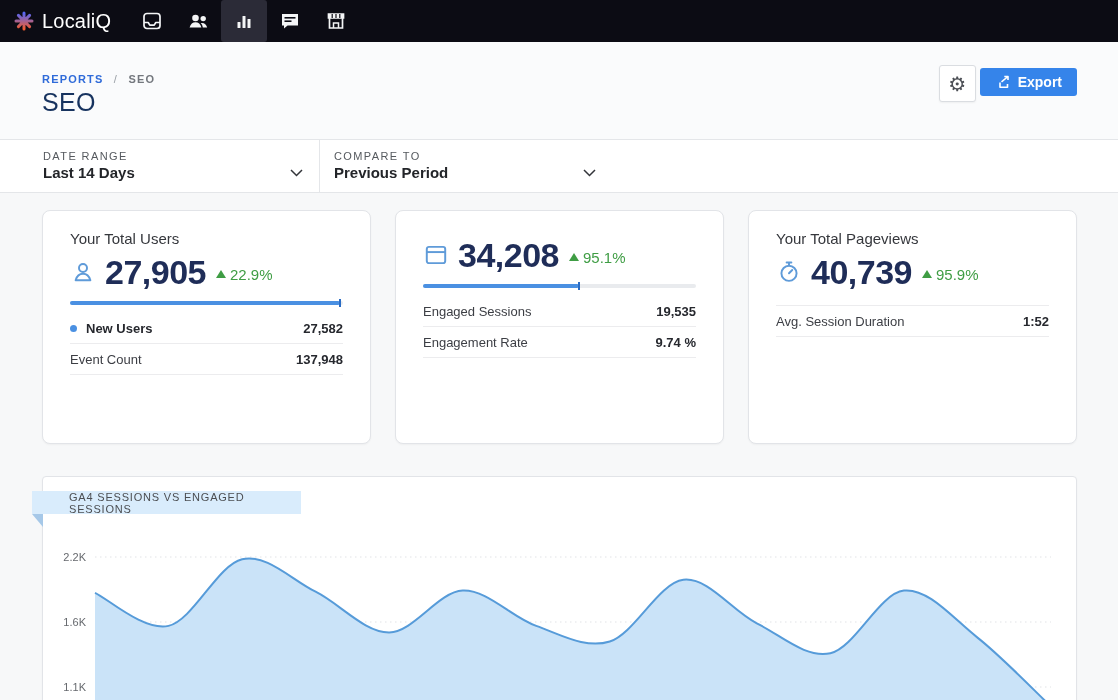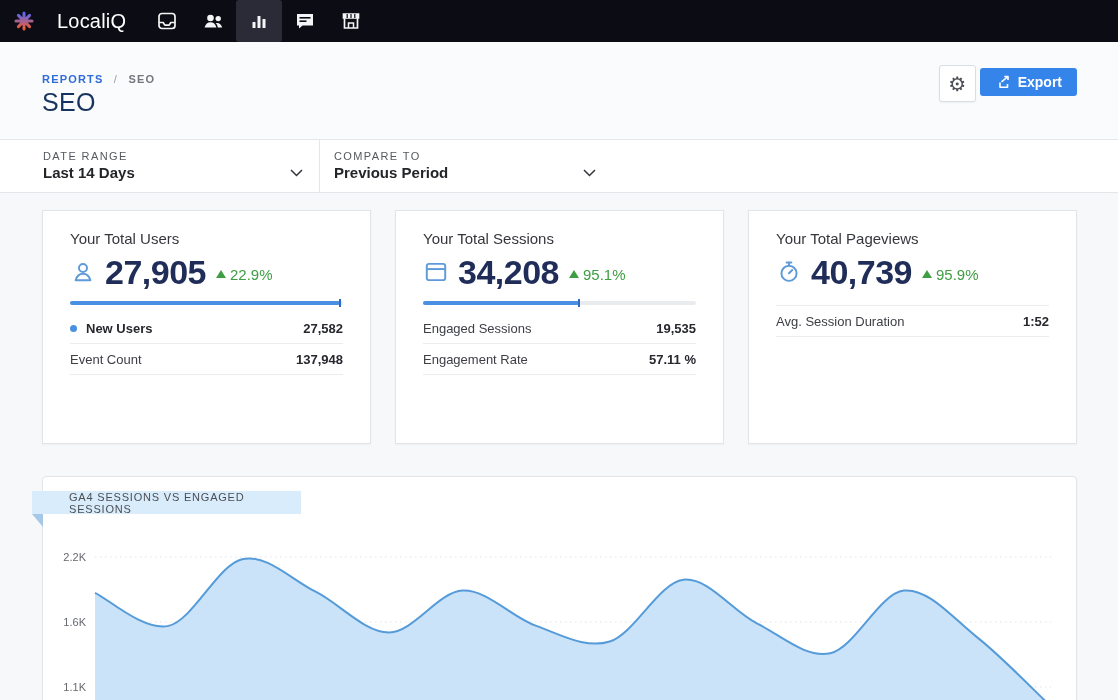--- a/index.html
+++ b/index.html
@@ -10,21 +10,21 @@
     font-family:"Liberation Sans", sans-serif;
     color:#2b2d33;
   }
 
   
   .topnav {
     position:absolute; top:0; left:0; width:1118px; height:42px;
     background:#0c0c14; display:flex; align-items:center; padding-left:13px;
   }
   .brand { display:flex; align-items:center; gap:7px; margin-right:18px; cursor:pointer; }
-  .brand-text { color:#fff; font-size:20px; font-weight:500; letter-spacing:.2px;margin-left:15px; }
+  .brand-text { color:#fff; font-size:20px; font-weight:500; letter-spacing:.2px; }
   .nav-item {
     width:46px; height:42px; display:flex; align-items:center; justify-content:center;
     cursor:pointer;
   }
   .nav-item.active { background:#2b2b37; border-radius:3px; }
   .nav-item svg { display:block; }
 
   
   .page-header { position:absolute; top:42px; left:0; width:1118px; height:97px; background:#fafbfc; }
   .breadcrumb { position:absolute; top:31px; left:42px; font-size:11px; letter-spacing:1.2px; font-weight:bold; }
@@ -55,21 +55,21 @@
   .filter-label { position:absolute; top:10px; font-size:11px; letter-spacing:1.4px; color:#55595e; }
   .filter-value { position:absolute; top:24px; font-size:15px; font-weight:bold; color:#232529; }
   .g1 .filter-label, .g1 .filter-value { left:43px; }
   .g2 .filter-label, .g2 .filter-value { left:14px; }
   .chev { position:absolute; top:23px; }
   .g1 .chev { right:16px; } .g2 .chev { right:16px; }
 
   
   .cards { position:absolute; top:210px; left:42px; display:flex; gap:24px; }
   .card {
-    width:329px; height:234px; background:#fff; border:1px solid #e2e4e8; border-radius:0;
+    width:329px; height:234px; background:#fff; border:1px solid #e2e4e8; border-radius:8px;
     box-shadow:0 1px 2px rgba(0,0,0,.04); padding:19px 27px 0 27px;
   }
   .card-title { font-size:15px; color:#35373c; }
   .metric-line { display:flex; align-items:center; margin-top:8px; height:34px; }
   .metric-icon { margin-right:9px; display:flex; }
   .metric-value { font-size:34px; font-weight:700; color:#1f2d58; letter-spacing:-.5px; }
   .metric-change { display:flex; align-items:center; margin-left:10px; margin-top:4px; }
   .arrow-up { width:0; height:0; border-left:5px solid transparent; border-right:5px solid transparent; border-bottom:8px solid #3f9d44; margin-right:4px; }
   .change-pct { font-size:15px; color:#3f9d44; }
   .progress { margin-top:12px; height:4px; background:#e9ebee; border-radius:2px; position:relative; }
@@ -245,21 +245,20 @@
         <span class="val">27,582</span>
       </div>
       <div class="mrow">
         <span class="lbl">Event Count</span>
         <span class="val">137,948</span>
       </div>
     </div>
   </section>
 
   <section class="card">
-    <div class="card-title">Your Total Sessions</div>
     <div class="metric-line">
       <span class="metric-icon">
         <svg width="26" height="26" viewBox="0 0 24 24" fill="none" stroke="#5f9bd9" stroke-width="1.8">
           <rect x="3.5" y="4.5" width="17" height="15" rx="2"></rect>
           <path d="M3.5 9.3h17"></path>
         </svg>
       </span>
       <span class="metric-value">34,208</span>
       <span class="metric-change">
         <span class="arrow-up"></span>
@@ -269,21 +268,21 @@
     <div class="progress">
       <div class="bar-fill" style="width: 57.1%;"></div>
     </div>
     <div class="rows">
       <div class="mrow">
         <span class="lbl">Engaged Sessions</span>
         <span class="val">19,535</span>
       </div>
       <div class="mrow">
         <span class="lbl">Engagement Rate</span>
-        <span class="val">57.11 %</span>
+        <span class="val">9.74 %</span>
       </div>
     </div>
   </section>
 
   <section class="card">
     <div class="card-title">Your Total Pageviews</div>
     <div class="metric-line">
       <span class="metric-icon">
         <svg width="26" height="26" viewBox="0 0 24 24" fill="none" stroke="#5f9bd9" stroke-width="1.8" stroke-linecap="round">
           <circle cx="12" cy="13.2" r="7"></circle>

